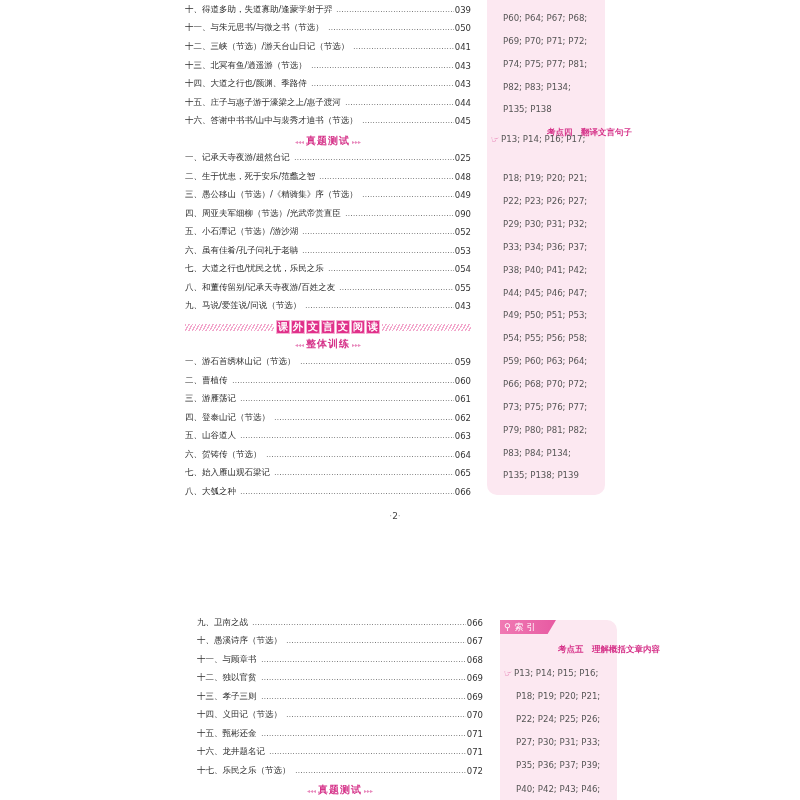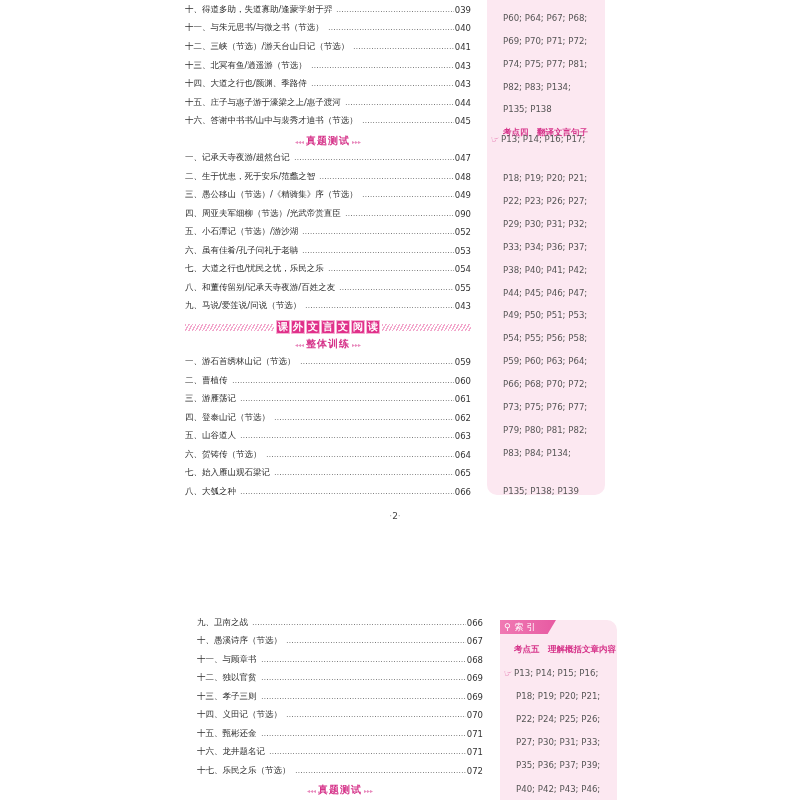--- a/index.html
+++ b/index.html
@@ -60,21 +60,21 @@
     background: linear-gradient(90deg, #f07ab3, #e75aa2);
     clip-path: polygon(0 0, 100% 0, 85% 100%, 0 100%);
     color: #fff; font-size: 9px; display: flex; align-items: center; padding-left: 4px; box-sizing: border-box;
   }
   .idx-tab .mag { font-size: 9px; margin-right: 4px; }
 
   .idx-line {
     position: absolute; font-size: 8.6px; color: #555; white-space: nowrap;
   }
   .idx-head {
-    position: absolute; font-size: 8.5px; color: #d6348a; font-weight: bold; white-space: nowrap;
+    position: absolute; font-size: 8.5px; color: #d6348a; font-weight: bold; white-space: nowrap; margin-left: 44px;
   }
   .hand { color: #d6348a; font-size: 9px; margin-right: 2px; }
 
   .page-no {
     position: absolute; left: 0; width: 790px; top: 511px; text-align: center; font-size: 9px; color: #444;
   }
   .page-no .dot { color: #aaa; }
 </style>
 </head>
 <body>
@@ -86,21 +86,21 @@
   <div class="toc">
 
     <div class="row" style="top:3px">
         <span class="title">十、得道多助，失道寡助/逢蒙学射于羿</span>
         <span class="dots"></span>
         <span class="num">039</span>
       </div>
     <div class="row" style="top:21px">
         <span class="title">十一、与朱元思书/与微之书（节选）</span>
         <span class="dots"></span>
-        <span class="num">040</span>
+        <span class="num">050</span>
       </div>
     <div class="row" style="top:40px">
         <span class="title">十二、三峡（节选）/游天台山日记（节选）</span>
         <span class="dots"></span>
         <span class="num">041</span>
       </div>
     <div class="row" style="top:59px">
         <span class="title">十三、北冥有鱼/逍遥游（节选）</span>
         <span class="dots"></span>
         <span class="num">043</span>
@@ -119,21 +119,21 @@
         <span class="title">十六、答谢中书书/山中与裴秀才迪书（节选）</span>
         <span class="dots"></span>
         <span class="num">045</span>
       </div>
 
     <div class="subhead" style="top:134px"><span class="arr">◂◂◂ </span><span>真题测试</span><span class="arr"> ▸▸▸</span></div>
 
     <div class="row" style="top:151px">
         <span class="title">一、记承天寺夜游/超然台记</span>
         <span class="dots"></span>
-        <span class="num">047</span>
+        <span class="num">025</span>
       </div>
     <div class="row" style="top:170px">
         <span class="title">二、生于忧患，死于安乐/范蠡之智</span>
         <span class="dots"></span>
         <span class="num">048</span>
       </div>
     <div class="row" style="top:188px">
         <span class="title">三、愚公移山（节选）/《精骑集》序（节选）</span>
         <span class="dots"></span>
         <span class="num">049</span>
@@ -240,21 +240,21 @@
   <div class="idx-line" style="left:503px; top:242px">P33; P34; P36; P37;</div>
   <div class="idx-line" style="left:503px; top:265px">P38; P40; P41; P42;</div>
   <div class="idx-line" style="left:503px; top:288px">P44; P45; P46; P47;</div>
   <div class="idx-line" style="left:503px; top:310px">P49; P50; P51; P53;</div>
   <div class="idx-line" style="left:503px; top:333px">P54; P55; P56; P58;</div>
   <div class="idx-line" style="left:503px; top:356px">P59; P60; P63; P64;</div>
   <div class="idx-line" style="left:503px; top:379px">P66; P68; P70; P72;</div>
   <div class="idx-line" style="left:503px; top:402px">P73; P75; P76; P77;</div>
   <div class="idx-line" style="left:503px; top:425px">P79; P80; P81; P82;</div>
   <div class="idx-line" style="left:503px; top:448px">P83; P84; P134;</div>
-  <div class="idx-line" style="left:503px; top:486px">P135; P138; P139</div>
+  <div class="idx-line" style="left:503px; top:470px">P135; P138; P139</div>
 
   <div class="page-no"><span class="dot">·</span><span>2</span><span class="dot">·</span></div>
 </div>
 
 <div class="page page-bottom">
 
   <div class="index-panel"></div>
 
   <div class="toc">
     <div class="row" style="top:16px">

